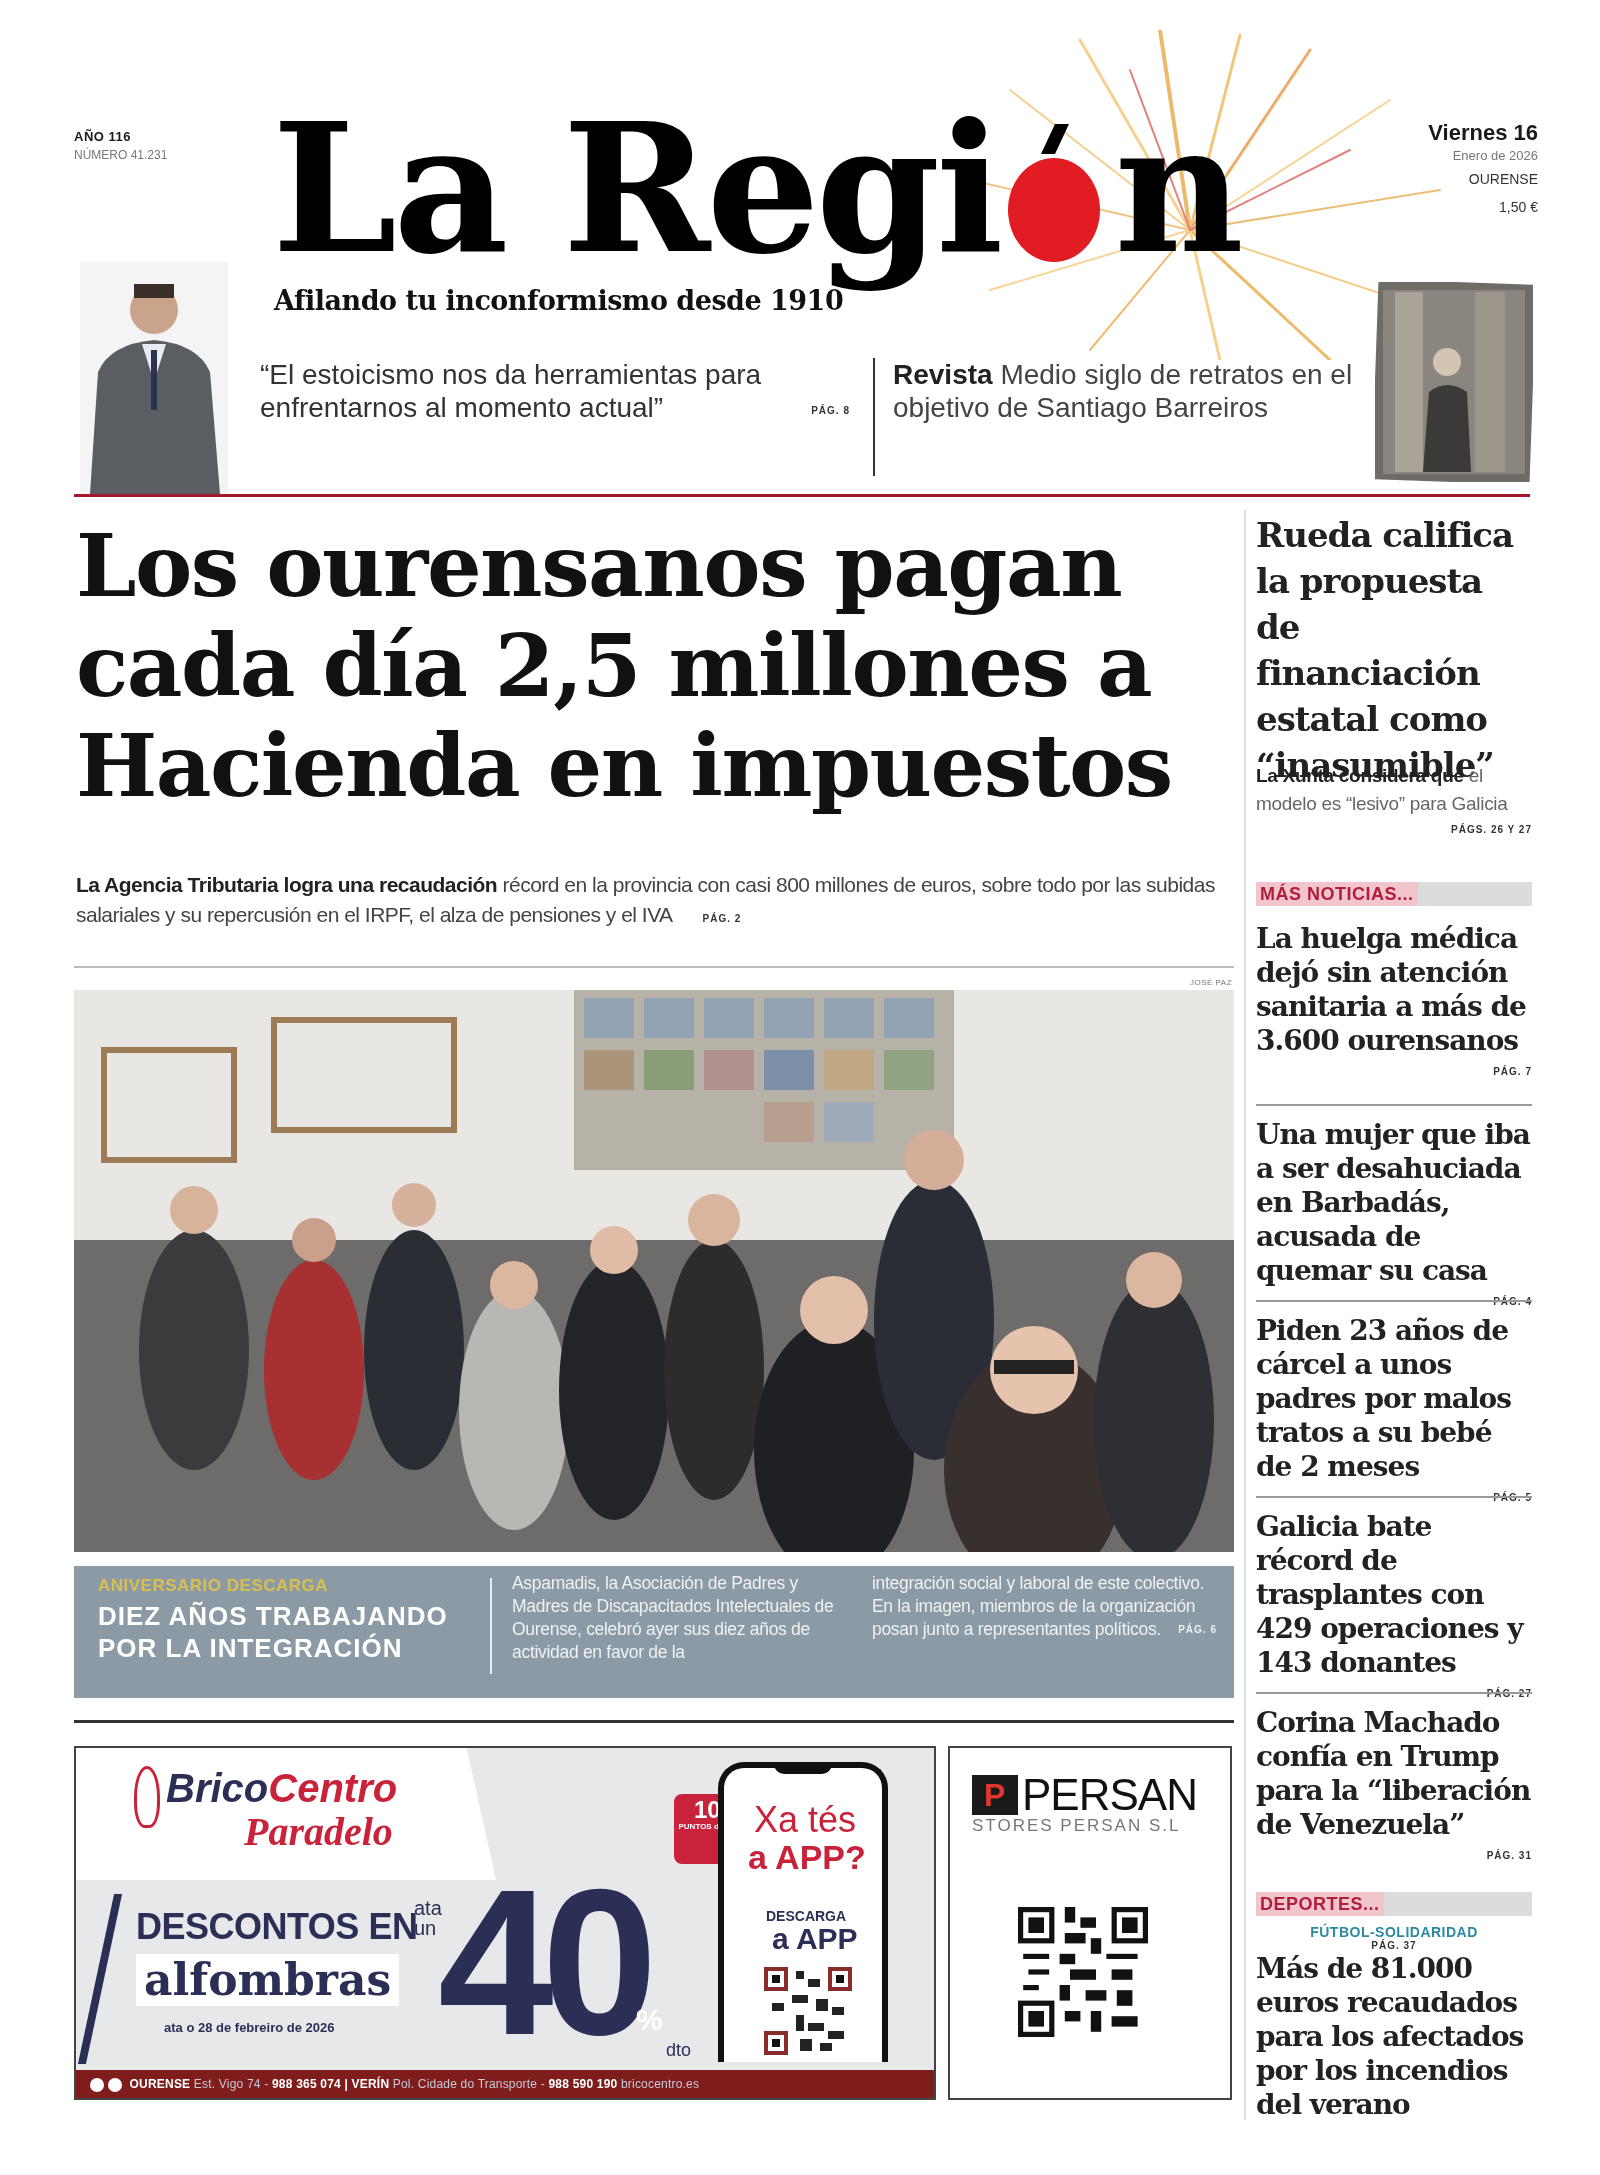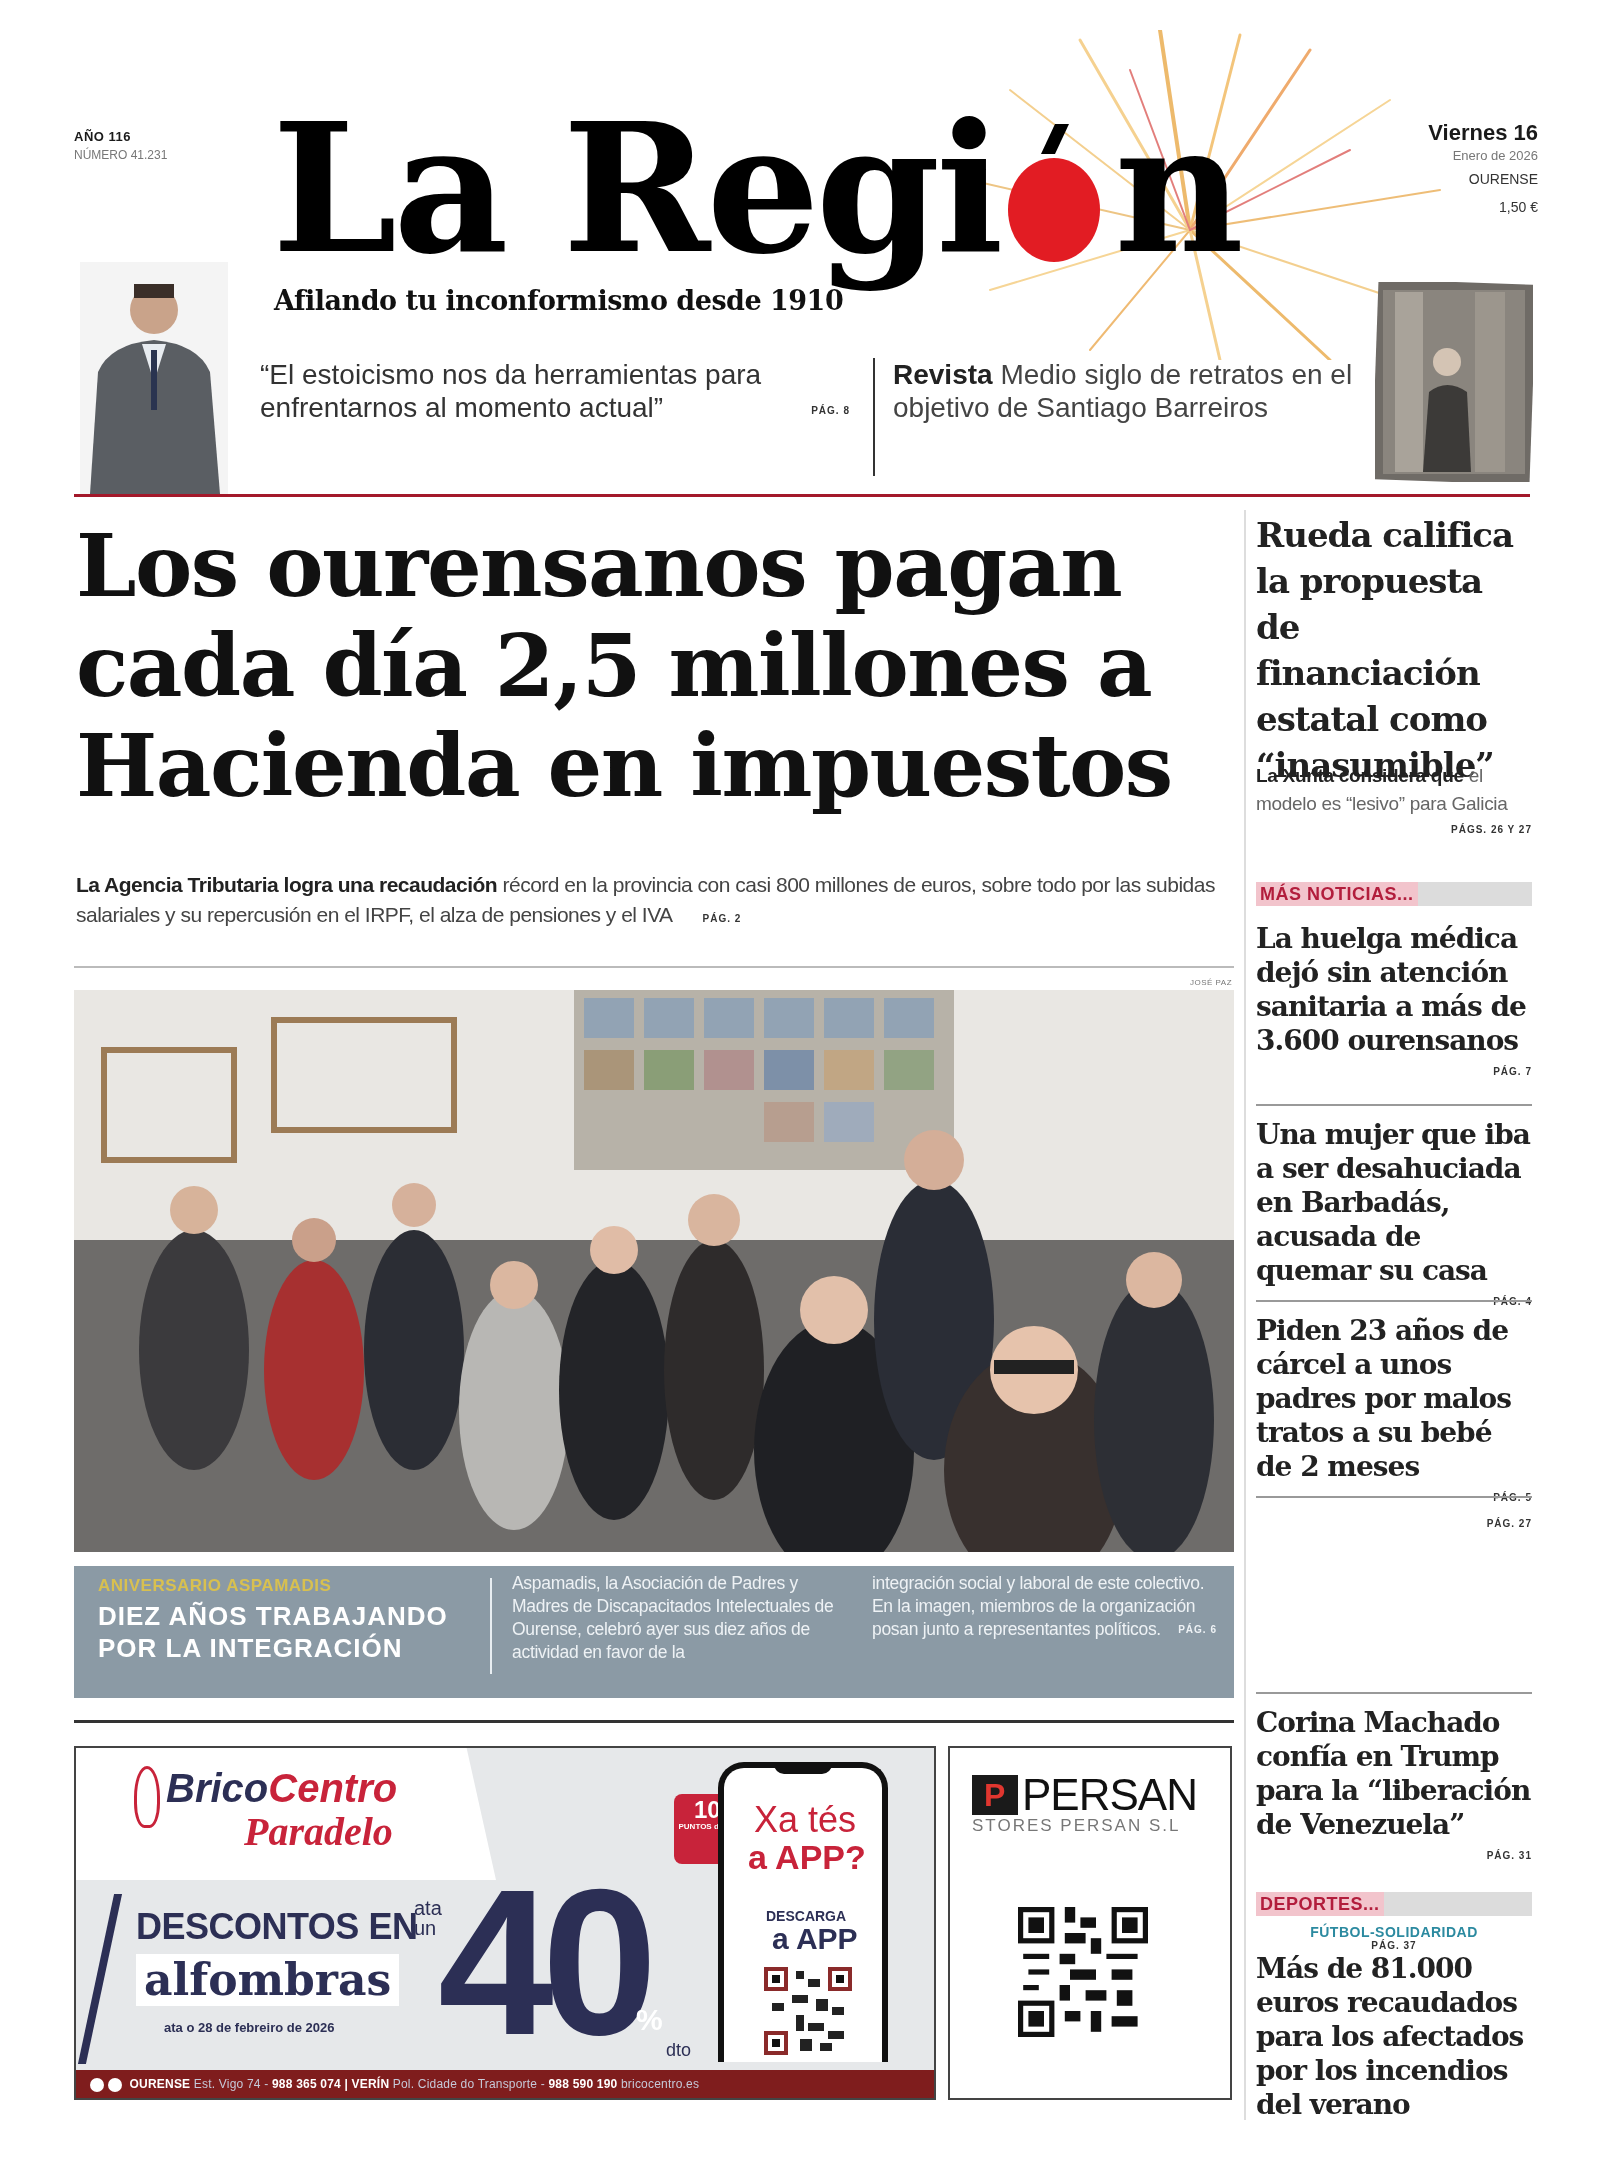--- a/index.html
+++ b/index.html
@@ -250,21 +250,21 @@
     <circle cx="860" cy="170" r="30" fill="#d4ae98"></circle>
     <ellipse cx="960" cy="480" rx="90" ry="120" fill="#38302e"></ellipse>
     <circle cx="960" cy="380" r="44" fill="#e6c3ac"></circle>
     <rect x="920" y="370" width="80" height="14" fill="#222"></rect>
     <ellipse cx="1080" cy="430" rx="60" ry="140" fill="#2d2f35"></ellipse>
     <circle cx="1080" cy="290" r="28" fill="#dcb7a0"></circle>
   </g>
 </svg>
 
 <div class="abs caption-box"></div>
-<div class="abs caption-kicker">ANIVERSARIO ASPAMADIS</div>
+<div class="abs caption-kicker">ANIVERSARIO DESCARGA</div>
 <div class="abs caption-head">DIEZ AÑOS TRABAJANDO POR LA INTEGRACIÓN</div>
 <div class="abs caption-vline"></div>
 <div class="abs caption-text" style="left:512px;">Aspamadis, la Asociación de Padres y Madres de Discapacitados Intelectuales de Ourense, celebró ayer sus diez años de actividad en favor de la</div>
 <div class="abs caption-text" style="left:872px;"><span>integración social y laboral de este colectivo. En la imagen, miembros de la organización posan junto a representantes políticos.</span> <span class="pag">PÁG. 6</span></div>
 
 <div class="abs rule-dark" style="left:74px; top:1720px; width:1160px;"></div>
 
 <div class="abs ad-brico">
   <div class="white-tab"></div>
   <div class="bird"></div>
@@ -385,20 +385,21 @@
 </div>
 <div class="abs rcol side-sep" style="top:1300px;"></div>
 
 <div class="abs rcol side-story" style="top:1314px;">
   <div class="s-title">Piden 23 años de cárcel a unos padres por malos tratos a su bebé de 2 meses</div>
   <div class="pag">PÁG. 5</div>
 </div>
 <div class="abs rcol side-sep" style="top:1496px;"></div>
 
 <div class="abs rcol side-story" style="top:1510px;">
+  <div class="s-title">Galicia bate récord de trasplantes con 429 operaciones y 143 donantes</div>
   <div class="pag">PÁG. 27</div>
 </div>
 <div class="abs rcol side-sep" style="top:1692px;"></div>
 
 <div class="abs rcol side-story" style="top:1706px;">
   <div class="s-title">Corina Machado confía en Trump para la “liberación de Venezuela”</div>
   <div class="pag">PÁG. 31</div>
 </div>
 
 <div class="abs rcol section-tag" style="top:1892px;"><span>DEPORTES...</span></div>

